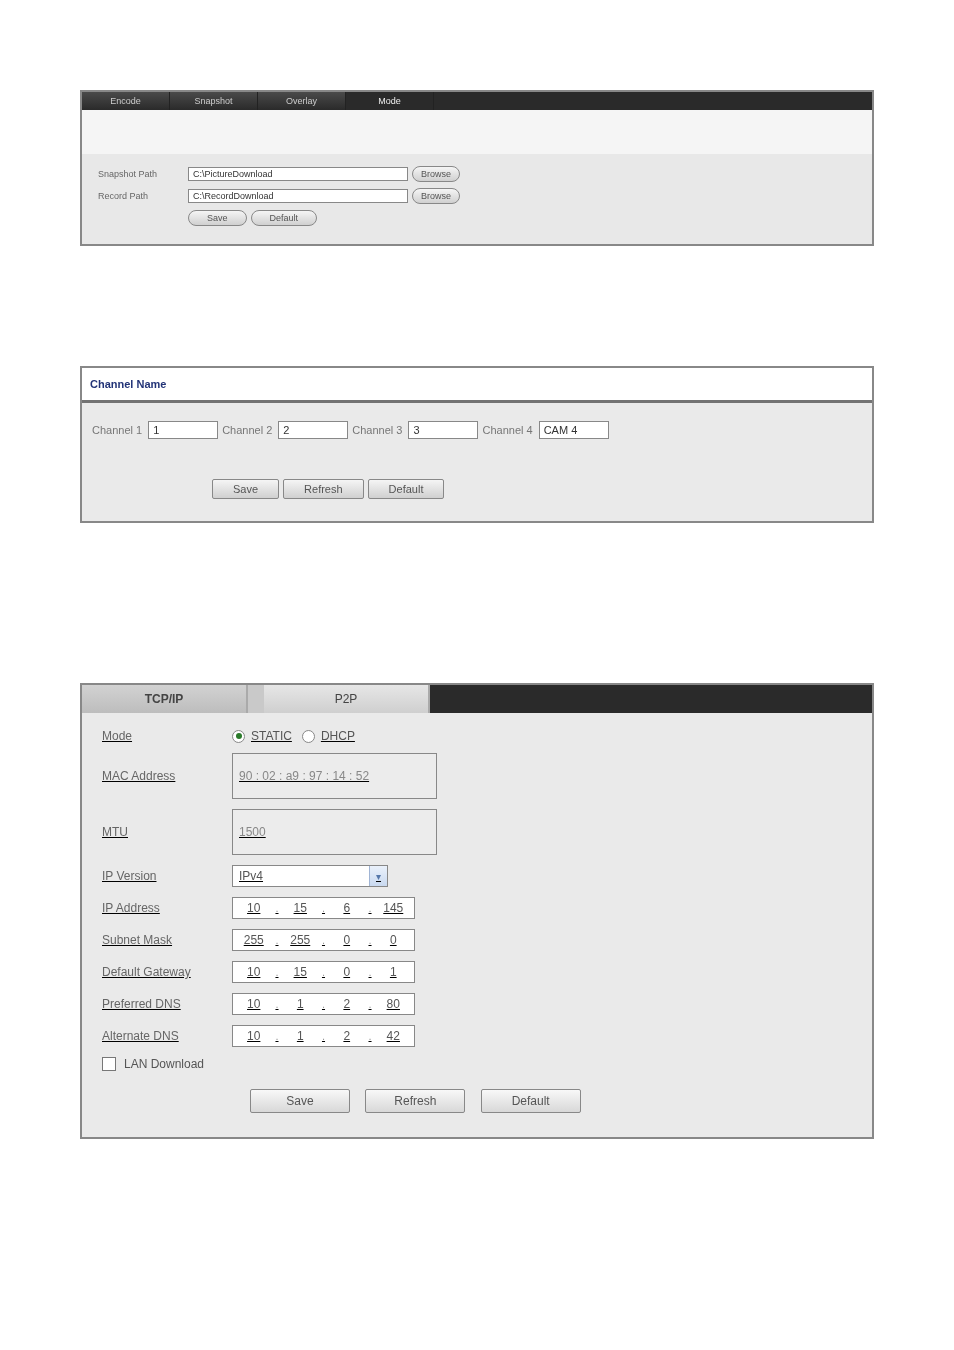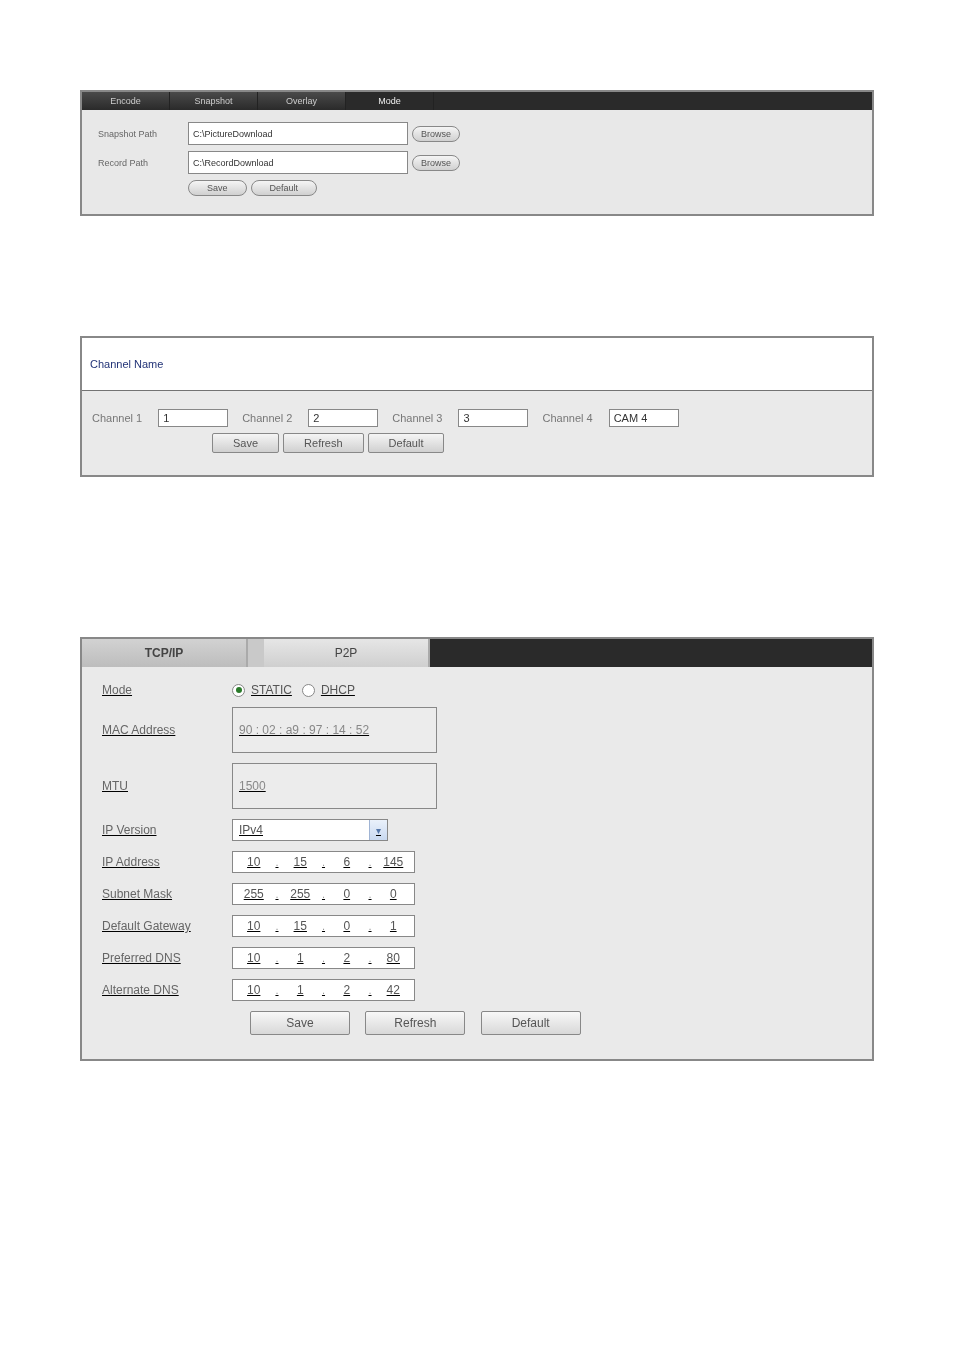--- a/index.html
+++ b/index.html
@@ -35,36 +35,37 @@
     .tab.active {
       background: #2a2a2a;
       color: #eee;
     }
     .tabs-spacer { flex: 1; background: #2a2a2a; }
 
     .content {
       padding: 12px 16px;
       background: #e8e8e8;
       color: #666;
+      margin-top: 44px;
     }
     .form-row {
       display: flex;
       align-items: center;
       margin-bottom: 6px;
     }
     .form-label {
       width: 90px;
       font-size: 9px;
     }
     .text-input {
       border: 1px solid #888;
       background: #fff;
       padding: 2px 4px;
       font-size: 9px;
-      height: 23px;
+      height: 14px;
       width: 220px;
       color: #333;
     }
     .text-input.mid { height: 18px; font-size: 11px; width: 70px; }
     .btn-small {
       background: linear-gradient(to bottom, #f5f5f5, #d0d0d0);
       border: 1px solid #888;
       border-radius: 8px;
       font-size: 9px;
       padding: 2px 8px;
@@ -95,34 +96,34 @@
     }
 
     
     .panel2 {
       border: 2px solid #888;
       margin: 120px 80px 0 80px;
       background: #eaeaea;
     }
     .channel-header {
       background: #fff;
-      border-bottom: 1px solid #737373;
-      padding: 20px 8px;
-      font-weight: normal;
+      border-bottom: 3px solid #737373;
+      padding: 10px 8px;
+      font-weight: bold;
       font-size: 11px;
       color: #223377;
     }
     .channel-body {
       padding: 18px 10px 22px 10px;
     }
     .channel-row {
       display: flex;
       align-items: center;
-      gap: 14px;
-      margin-bottom: 6px;
+      gap: 4px;
+      margin-bottom: 40px;
     }
     .ch-label {
       color: #777;
       font-size: 11px;
       margin-right: 2px;
     }
     .btn-row-center {
       display: flex;
       justify-content: flex-start;
       padding-left: 120px;
@@ -407,19 +408,23 @@
       <div class="ip-grid">
         <span class="ip-oct">10</span>
           <span class="ip-dot">.</span>
         <span class="ip-oct">1</span>
           <span class="ip-dot">.</span>
         <span class="ip-oct">2</span>
           <span class="ip-dot">.</span>
         <span class="ip-oct">42</span>
       </div>
     </div>
+    <div class="lan-row">
+      <span class="checkbox"></span>
+      <span>LAN Download</span>
+    </div>
     <div class="btn-row3">
       <button class="btn-large">Save</button>
       <button class="btn-large">Refresh</button>
       <button class="btn-large">Default</button>
     </div>
   </div>
 </div>
 
 </body></html>

